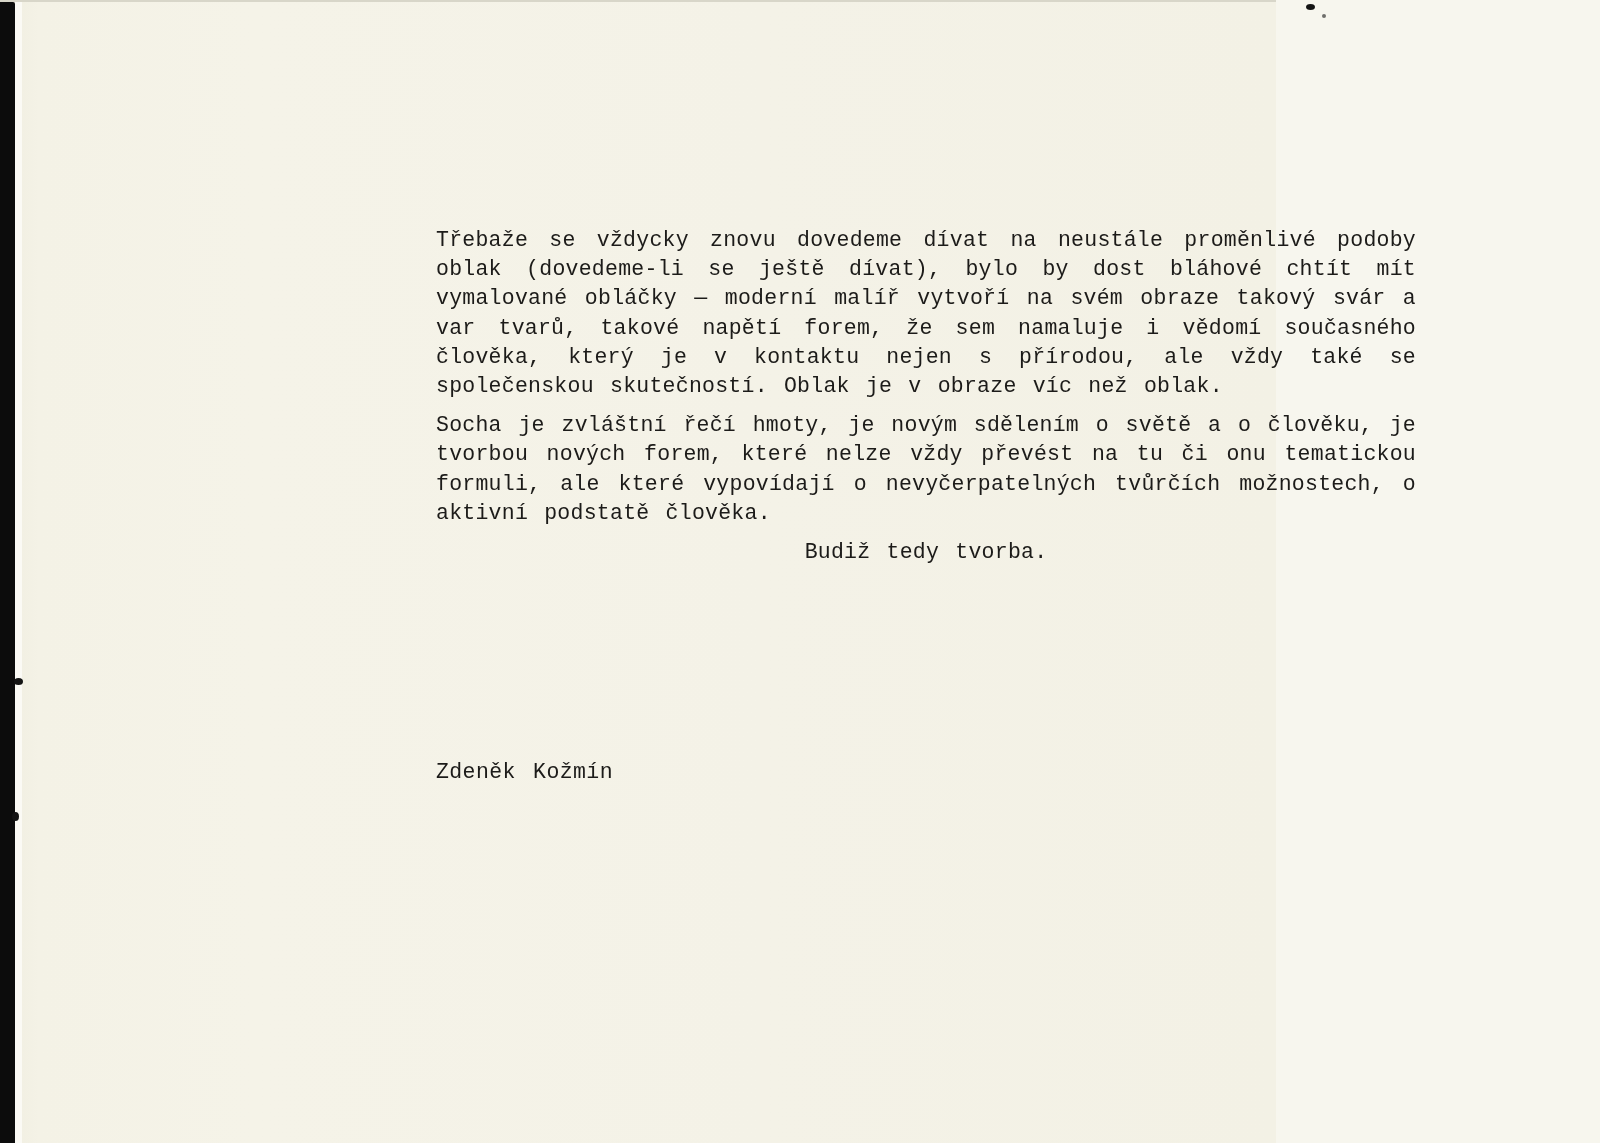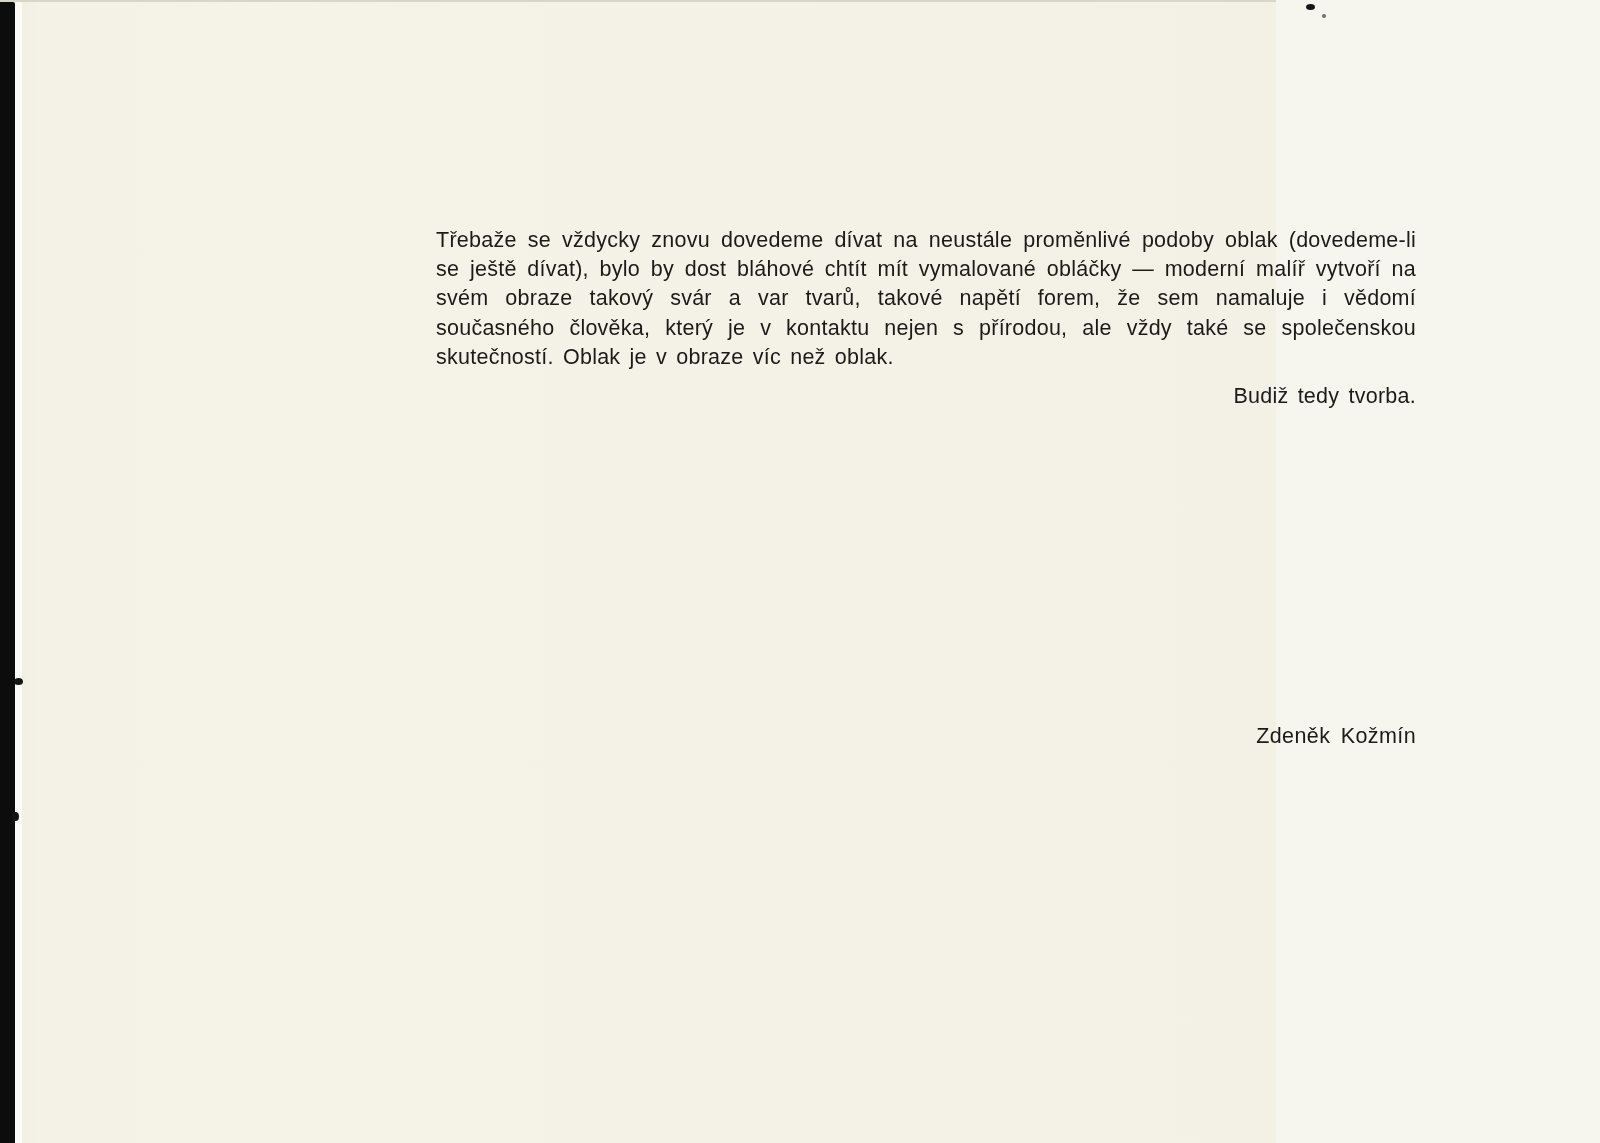--- a/index.html
+++ b/index.html
@@ -10,20 +10,21 @@
     overflow: hidden;
     font-family: "Liberation Sans", sans-serif;
   }
   .scan-page {
     position: absolute;
     top: 0; left: 0;
     width: 1276px;
     height: 1143px;
     background: linear-gradient(90deg, #efede0 0%, #f4f2e6 3%, #f5f3e8 20%, #f4f2e7 60%, #f3f1e5 100%);
     border-top: 2px solid #d8d6c9;
+    font-family: Liberation Mono, monospace;
   }
   
   .book-edge {
     position: absolute;
     top: 0; left: 0;
     width: 15px;
     height: 1143px;
     background: #0c0c0c;
     border-radius: 0 2px 2px 0;
   }
@@ -53,29 +54,29 @@
     font-size: 21.5px;
     line-height: 29.2px;
     letter-spacing: 0.25px;
     word-spacing: 3px;
   }
   .text-block p {
     text-align: justify;
     margin-bottom: 10px;
   }
   .text-block p.last-para {
-    text-align: right;
+    text-align: center;
     margin-bottom: 8px;
   }
   .signature {
     position: absolute;
     left: 436px;
-    top: 722px;
+    top: 758px;
     width: 980px;
-    text-align: right;
+    text-align: left;
     color: #1c1b19;
     font-size: 21.5px;
     letter-spacing: 0.4px;
     word-spacing: 4px;
   }
 </style>
 </head>
 <body>
 
 <div class="scan-page">
@@ -83,18 +84,19 @@
   <div class="book-edge"></div>
   <div class="edge-gap"></div>
 
   <div class="artifact a1"></div>
   <div class="artifact a2"></div>
   <div class="artifact a3"></div>
   <div class="artifact a4"></div>
 
   <div class="text-block">
     <p>Třebaže se vždycky znovu dovedeme dívat na neustále proměnlivé podoby oblak (dovedeme-li se ještě dívat), bylo by dost bláhové chtít mít vymalované obláčky — moderní malíř vytvoří na svém obraze takový svár a var tvarů, takové napětí forem, že sem namaluje i vědomí současného člověka, který je v kontaktu nejen s přírodou, ale vždy také se společenskou skutečností. Oblak je v obraze víc než oblak.</p>
+    <p>Socha je zvláštní řečí hmoty, je novým sdělením o světě a o člověku, je tvorbou nových forem, které nelze vždy převést na tu či onu tematickou formuli, ale které vypovídají o nevyčerpatelných tvůrčích možnostech, o aktivní podstatě člověka.</p>
     <p class="last-para">Budiž tedy tvorba.</p>
   </div>
 
   <div class="signature">Zdeněk Kožmín</div>
 
 </div>
 
 </body></html>

